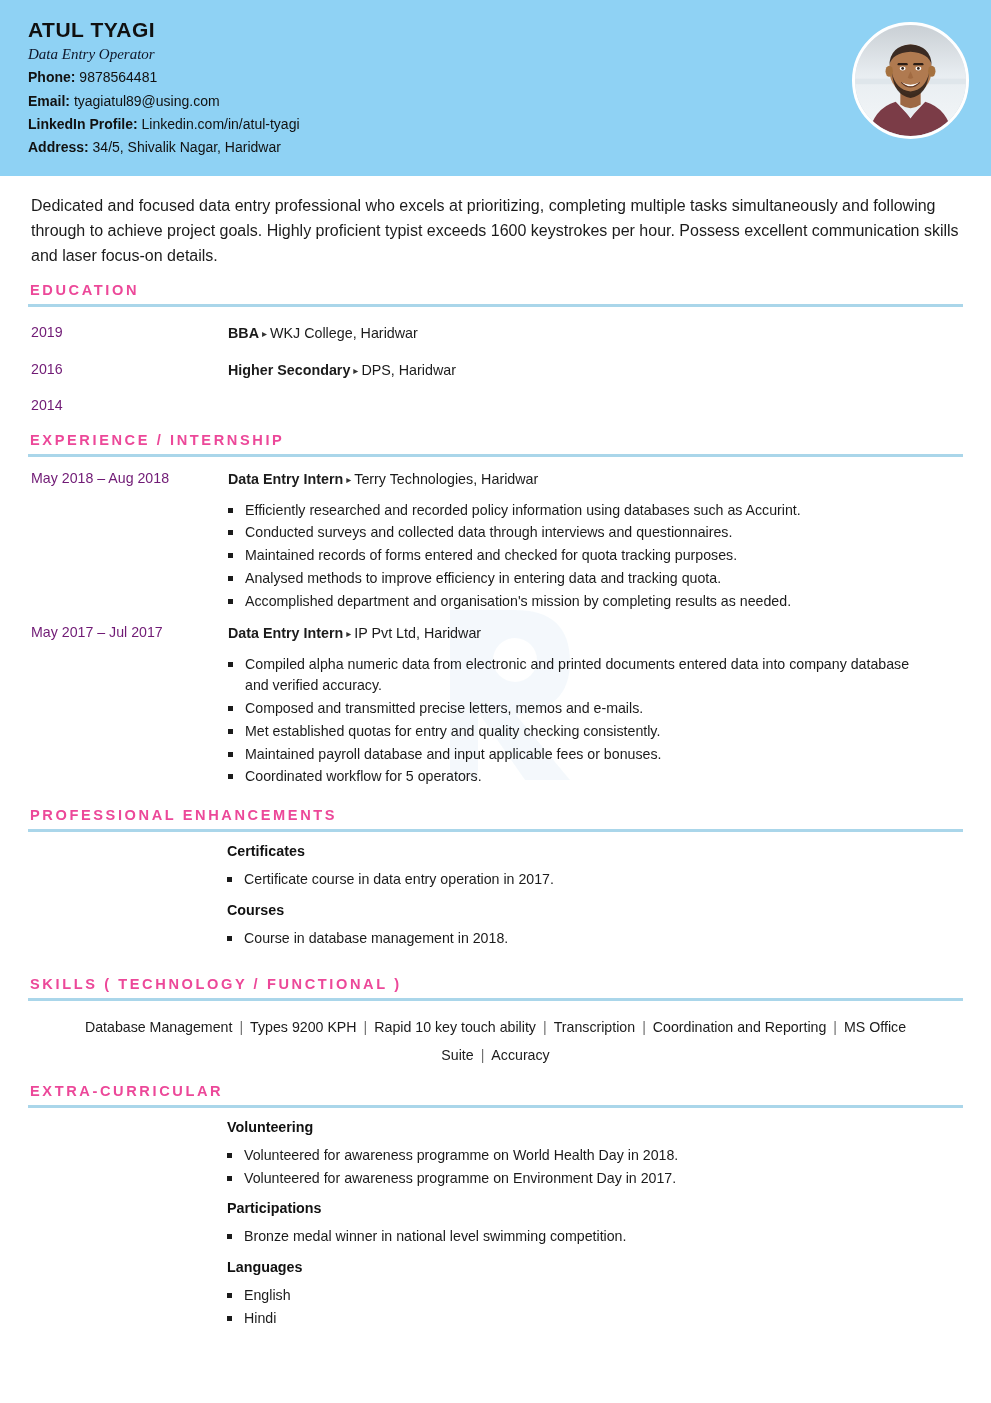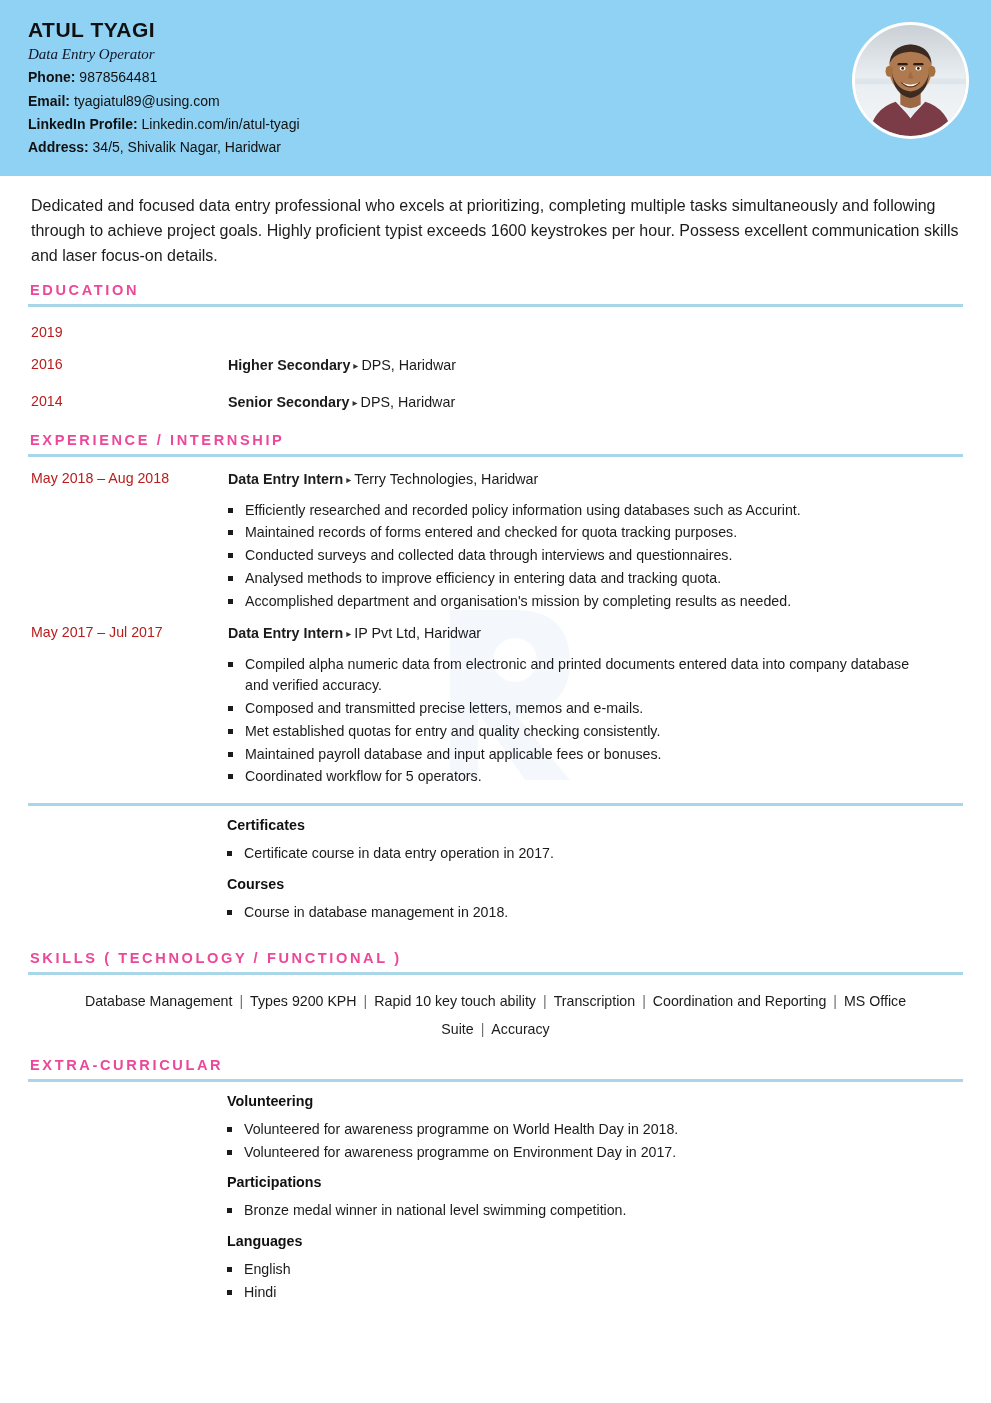--- a/index.html
+++ b/index.html
@@ -106,21 +106,21 @@
   
   .row {
     display: flex;
     align-items: flex-start;
     padding: 3px 0;
   }
   .col-date {
     width: 200px;
     flex: 0 0 200px;
     font-size: 14.2px;
-    color: #b91c1c;
+    color: #701a75;
     padding-left: 3px;
     padding-top: 1px;
   }
   .col-main { flex: 1 1 auto; }
 
   .entry-title {
     font-size: 14.3px;
     color: #1b1b1b;
     line-height: 1.5;
   }
@@ -266,55 +266,55 @@
 
 <div class="page">
 
   <div class="summary">Dedicated and focused data entry professional who excels at prioritizing, completing multiple tasks simultaneously and following through to achieve project goals. Highly proficient typist exceeds 1600 keystrokes per hour. Possess excellent communication skills and laser focus-on details.</div>
 
   <div class="section-title">EDUCATION</div>
   <div class="rule"></div>
 
   <div class="row edu-row">
     <div class="col-date">2019</div>
+    <div class="col-main">
+      <div class="entry-title">
+        <b>BBA</b><span class="sep-tri">▸</span><span>WKJ College, Haridwar</span>
+      </div>
+    </div>
   </div>
 
   <div class="row edu-row">
     <div class="col-date">2016</div>
     <div class="col-main">
       <div class="entry-title">
         <b>Higher Secondary</b><span class="sep-tri">▸</span><span>DPS, Haridwar</span>
       </div>
     </div>
   </div>
 
   <div class="row edu-row">
     <div class="col-date">2014</div>
-    <div class="col-main">
-      <div class="entry-title">
-        <b>Senior Secondary</b><span class="sep-tri">▸</span><span>DPS, Haridwar</span>
-      </div>
-    </div>
   </div>
 
   <div class="gap-sm"></div>
 
   <div class="section-title">EXPERIENCE / INTERNSHIP</div>
   <div class="rule"></div>
 
   <div class="row exp-block">
     <div class="col-date">May 2018 – Aug 2018</div>
     <div class="col-main">
       <div class="entry-title">
         <b>Data Entry Intern</b><span class="sep-tri">▸</span><span>Terry Technologies, Haridwar</span>
       </div>
       <ul class="bul">
         <li>Efficiently researched and recorded policy information using databases such as Accurint.</li>
+        <li>Conducted surveys and collected data through interviews and questionnaires.</li>
         <li>Maintained records of forms entered and checked for quota tracking purposes.</li>
-        <li>Conducted surveys and collected data through interviews and questionnaires.</li>
         <li>Analysed methods to improve efficiency in entering data and tracking quota.</li>
         <li>Accomplished department and organisation's mission by completing results as needed.</li>
       </ul>
     </div>
   </div>
 
   <div class="row exp-block">
     <div class="col-date">May 2017 – Jul 2017</div>
     <div class="col-main">
       <div class="entry-title">
@@ -325,20 +325,21 @@
         <li>Composed and transmitted precise letters, memos and e-mails.</li>
         <li>Met established quotas for entry and quality checking consistently.</li>
         <li>Maintained payroll database and input applicable fees or bonuses.</li>
         <li>Coordinated workflow for 5 operators.</li>
       </ul>
     </div>
   </div>
 
   <div class="gap-sm"></div>
 
+  <div class="section-title">PROFESSIONAL ENHANCEMENTS</div>
   <div class="rule"></div>
 
   <div class="indent-block">
     <div class="sub-head">Certificates</div>
     <ul class="bul">
       <li>Certificate course in data entry operation in 2017.</li>
     </ul>
 
     <div class="sub-head">Courses</div>
     <ul class="bul">

